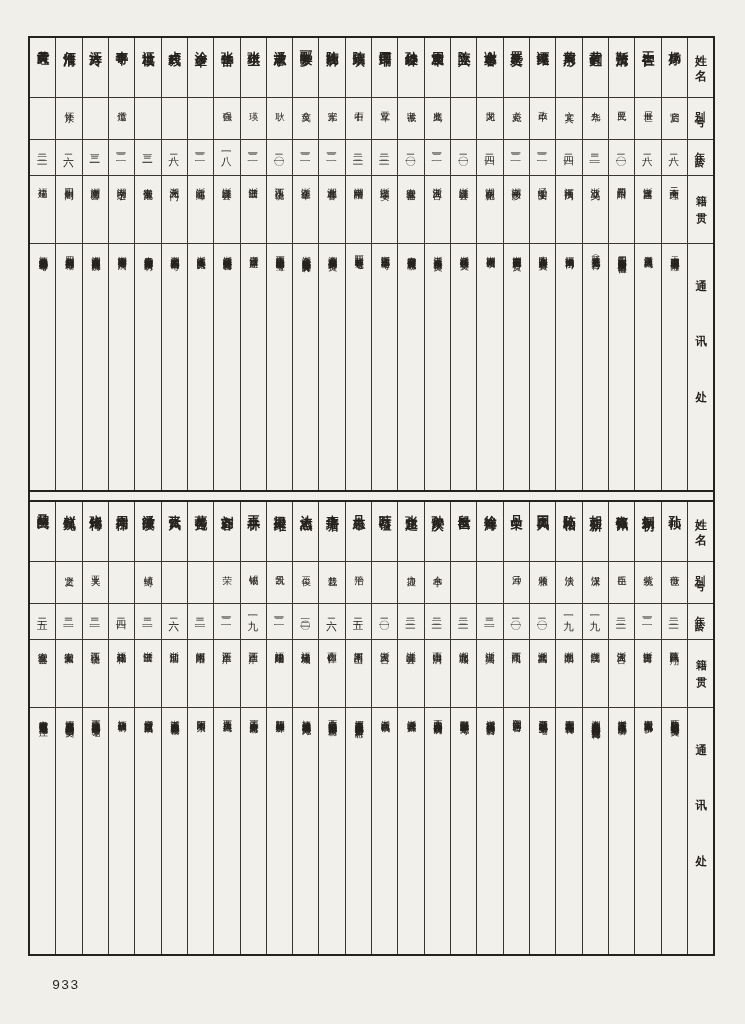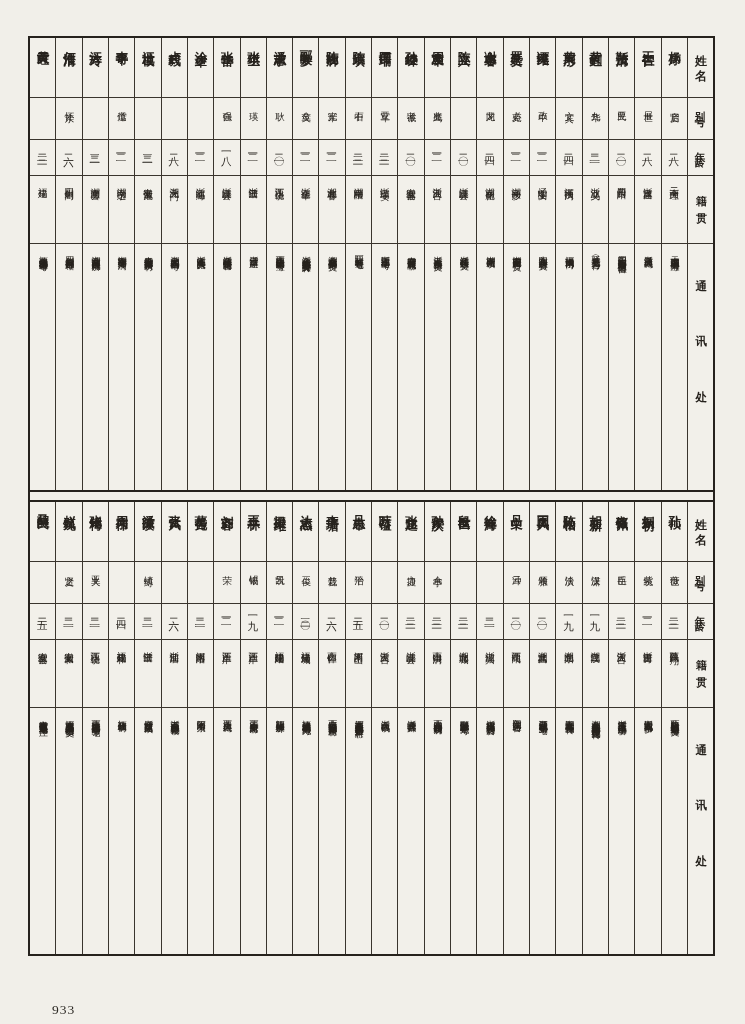--- a/index.html
+++ b/index.html
@@ -49,21 +49,21 @@
   
   .header-col .vtxt{font-weight:600;}
   .header-col .c-name .vtxt{font-size:12px;letter-spacing:14px;padding-top:7px;}
   .header-col .c-alias .vtxt{font-size:10.5px;letter-spacing:6px;padding-top:5px;}
   .header-col .c-age .vtxt{font-size:10.5px;letter-spacing:5px;padding-top:4px;}
   .header-col .c-origin .vtxt{font-size:11px;letter-spacing:18px;padding-top:10px;}
   .header-col .c-addr .vtxt{font-size:11.5px;letter-spacing:56px;padding-top:26px;}
   .page-number{
     position:absolute;left:52px;top:978px;
     font-size:13.5px;letter-spacing:1px;color:#2b2username;color:#2b2username;
-    color:#2b2823;font-family:Liberation Serif, serif;margin-top:24px;
+    color:#2b2823;font-family:Liberation Mono, monospace;
   }
 </style>
 </head>
 <body>
 
 <div class="page">
   <div class="frame">
     <div class="table top">
         <div class="col">
           <div class="cell c-name">

